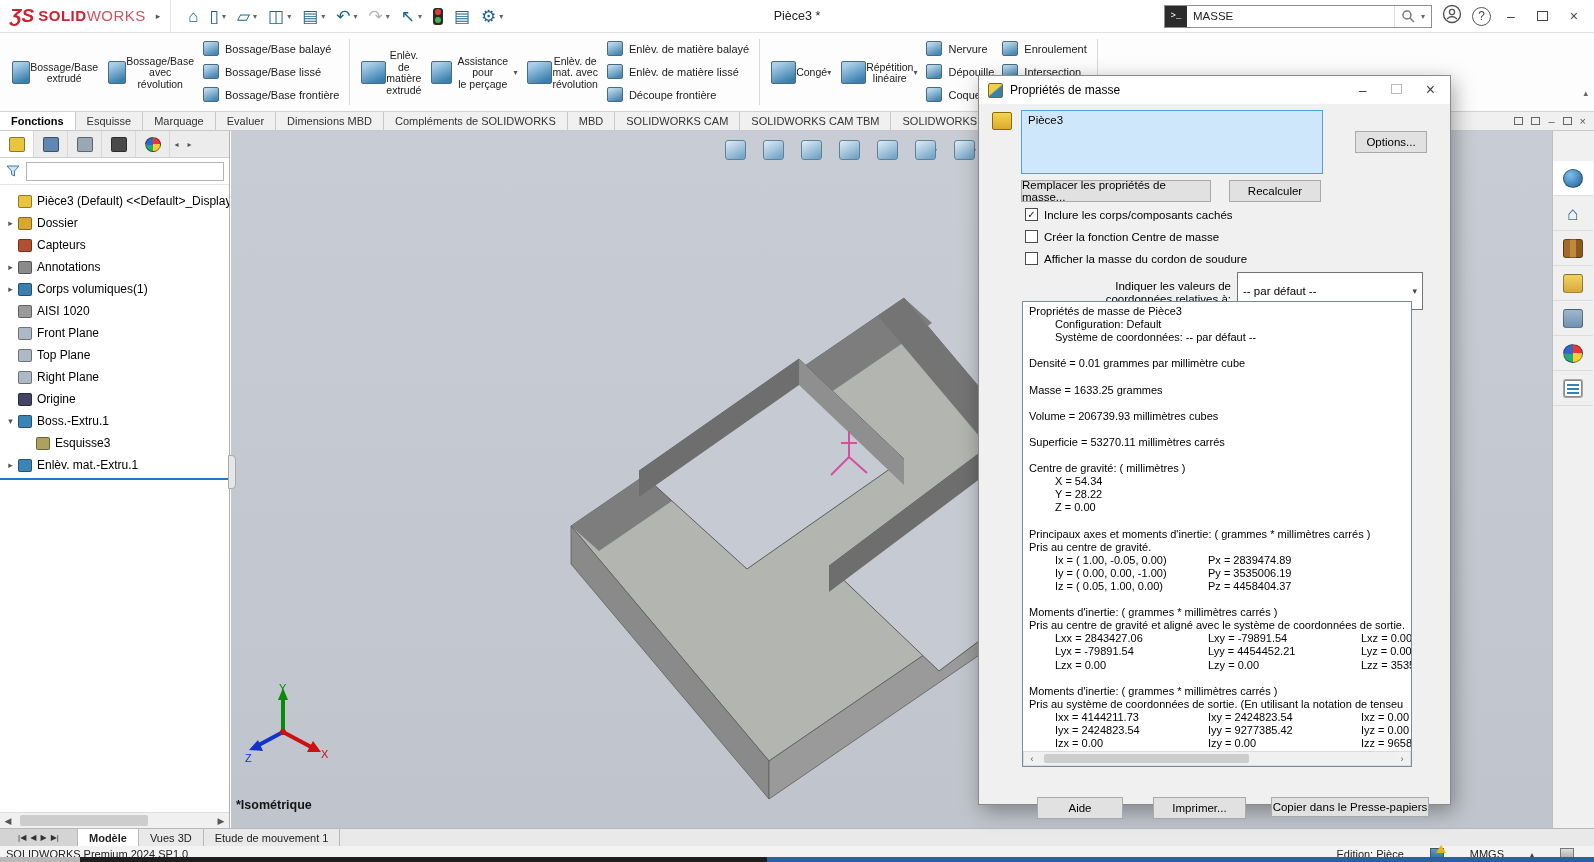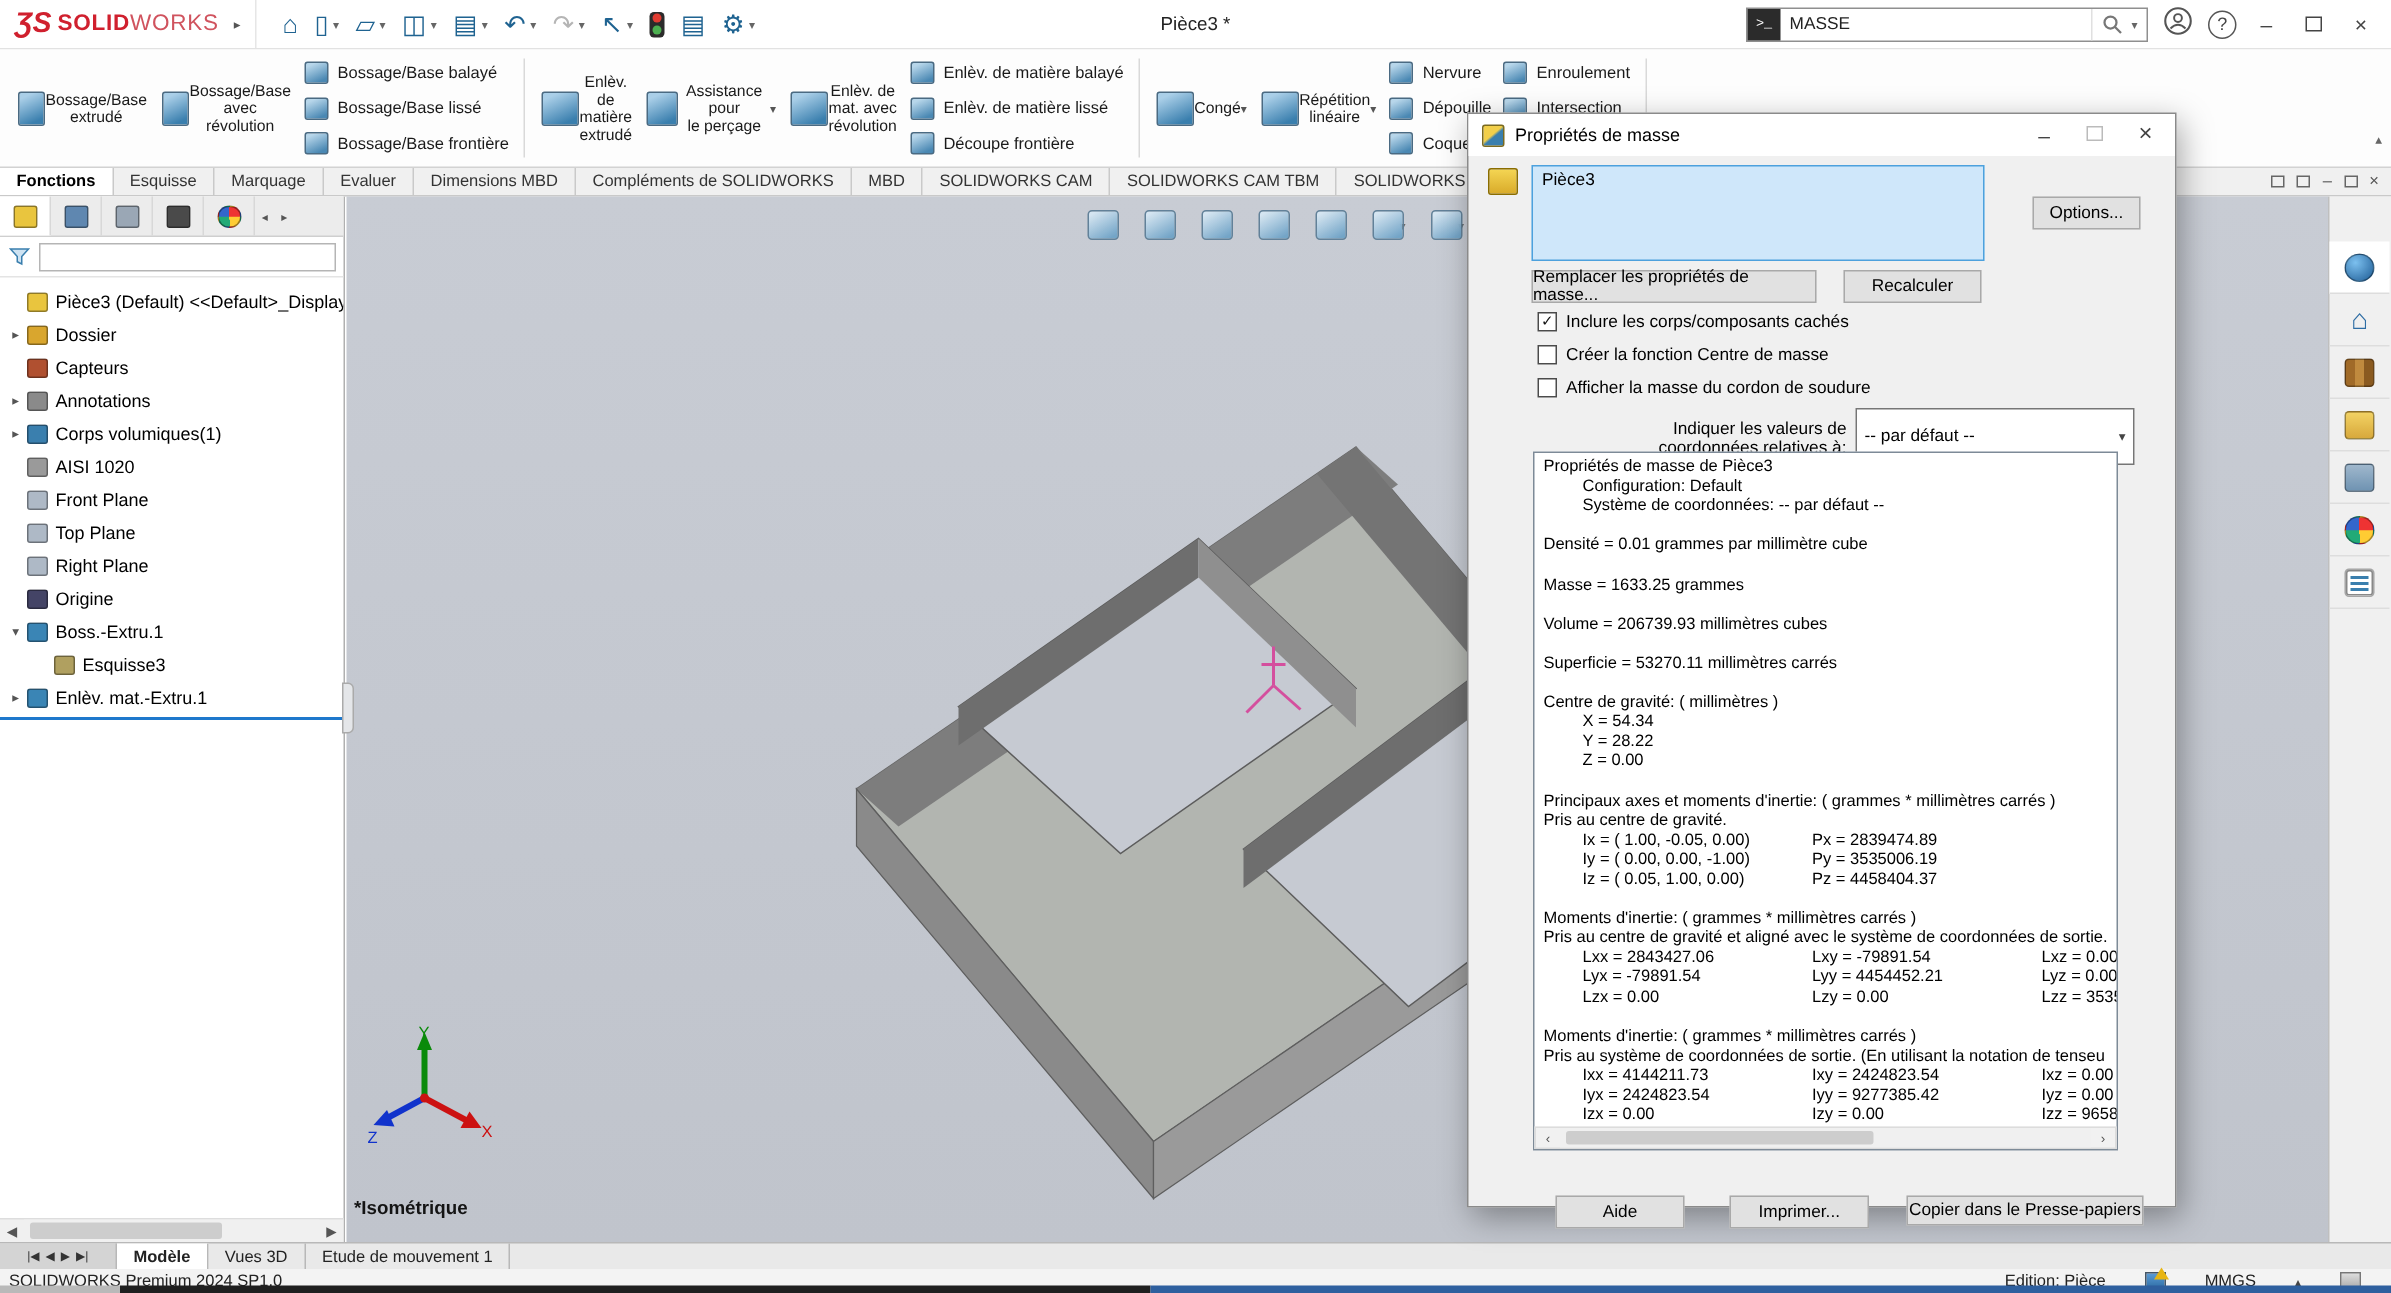--- a/index.html
+++ b/index.html
@@ -43,21 +43,21 @@
     border-bottom:1px solid #d2d2d2;display:flex;align-items:stretch;padding:2px 0 2px 4px;}
   .rgroup{display:flex;align-items:flex-start;padding:1px 3px;}
   .rsep{width:1px;background:#d9d9d9;margin:4px 3px;}
   .rbig{display:flex;flex-direction:row;align-items:center;min-width:58px;max-width:96px;
     padding:2px 5px;height:72px;}
   .rbig.ractive{background:#d9dde3;border:1px solid #a3aebc;}
   .ricon{width:25px;height:23px;border-radius:2px;border:1px solid #4a6a82;
     background:linear-gradient(155deg,#aacfe8 15%,#3a7fae 85%);}
   .rlabel{font-size:10.5px;line-height:11.5px;text-align:center;color:#1a1a1a;margin-top:2px;white-space:pre-line;}
   .rdd{font-size:8px;color:#555;margin-top:1px;}
-  .rstack{display:flex;flex-direction:column;justify-content:space-between;padding:1px 4px;height:72px;}
+  .rstack{display:flex;flex-direction:column;justify-content:flex-start;padding:1px 4px;height:72px;}
   .rsmall{display:flex;align-items:center;gap:6px;height:23px;}
   .ricon-s{width:16px;height:15px;border-radius:2px;border:1px solid #4a6a82;
     background:linear-gradient(155deg,#b7d6ea 15%,#4a88b3 85%);flex:0 0 auto;}
   .rlabel-s{font-size:11px;color:#1a1a1a;white-space:nowrap;}
   .ribbon-collapse{position:absolute;right:6px;top:88px;font-size:9px;color:#666;}
 
   
   .cmdtabs{position:absolute;left:0;top:112px;width:100%;height:19px;background:#f0f0f0;
     border-bottom:1px solid #c9c9c9;display:flex;font-size:11px;align-items:stretch;}
   .ctab{padding:0 11px;display:flex;align-items:center;border-right:1px solid #c9c9c9;color:#333;}

